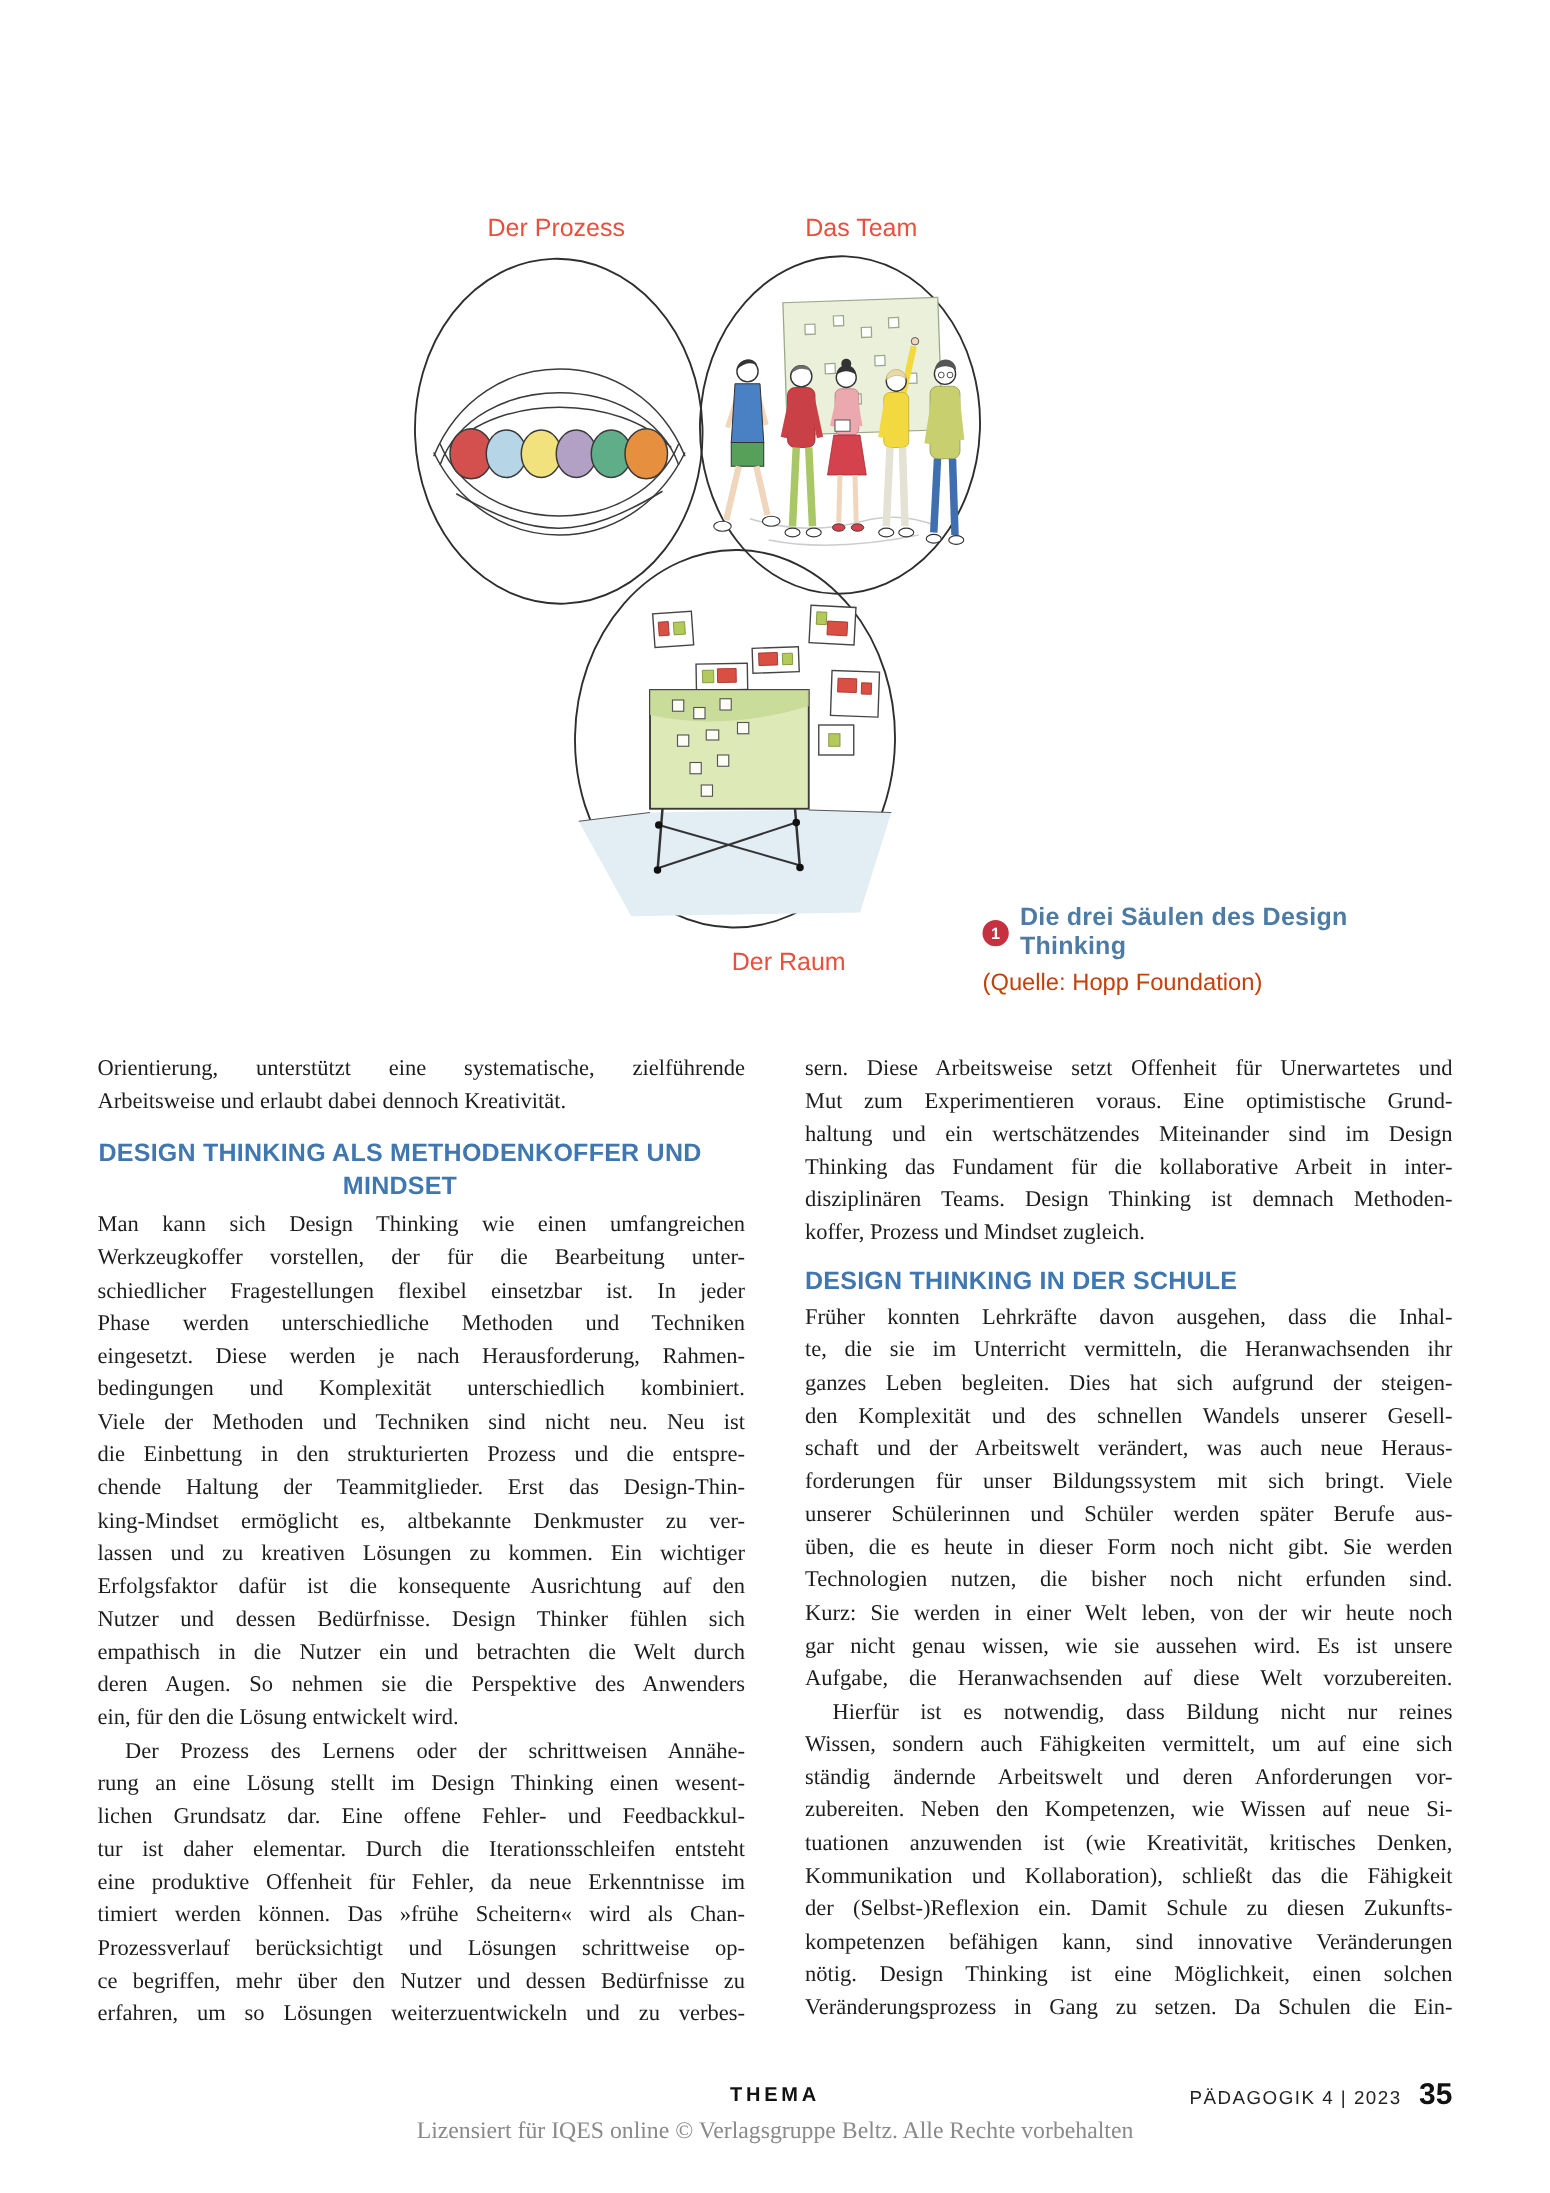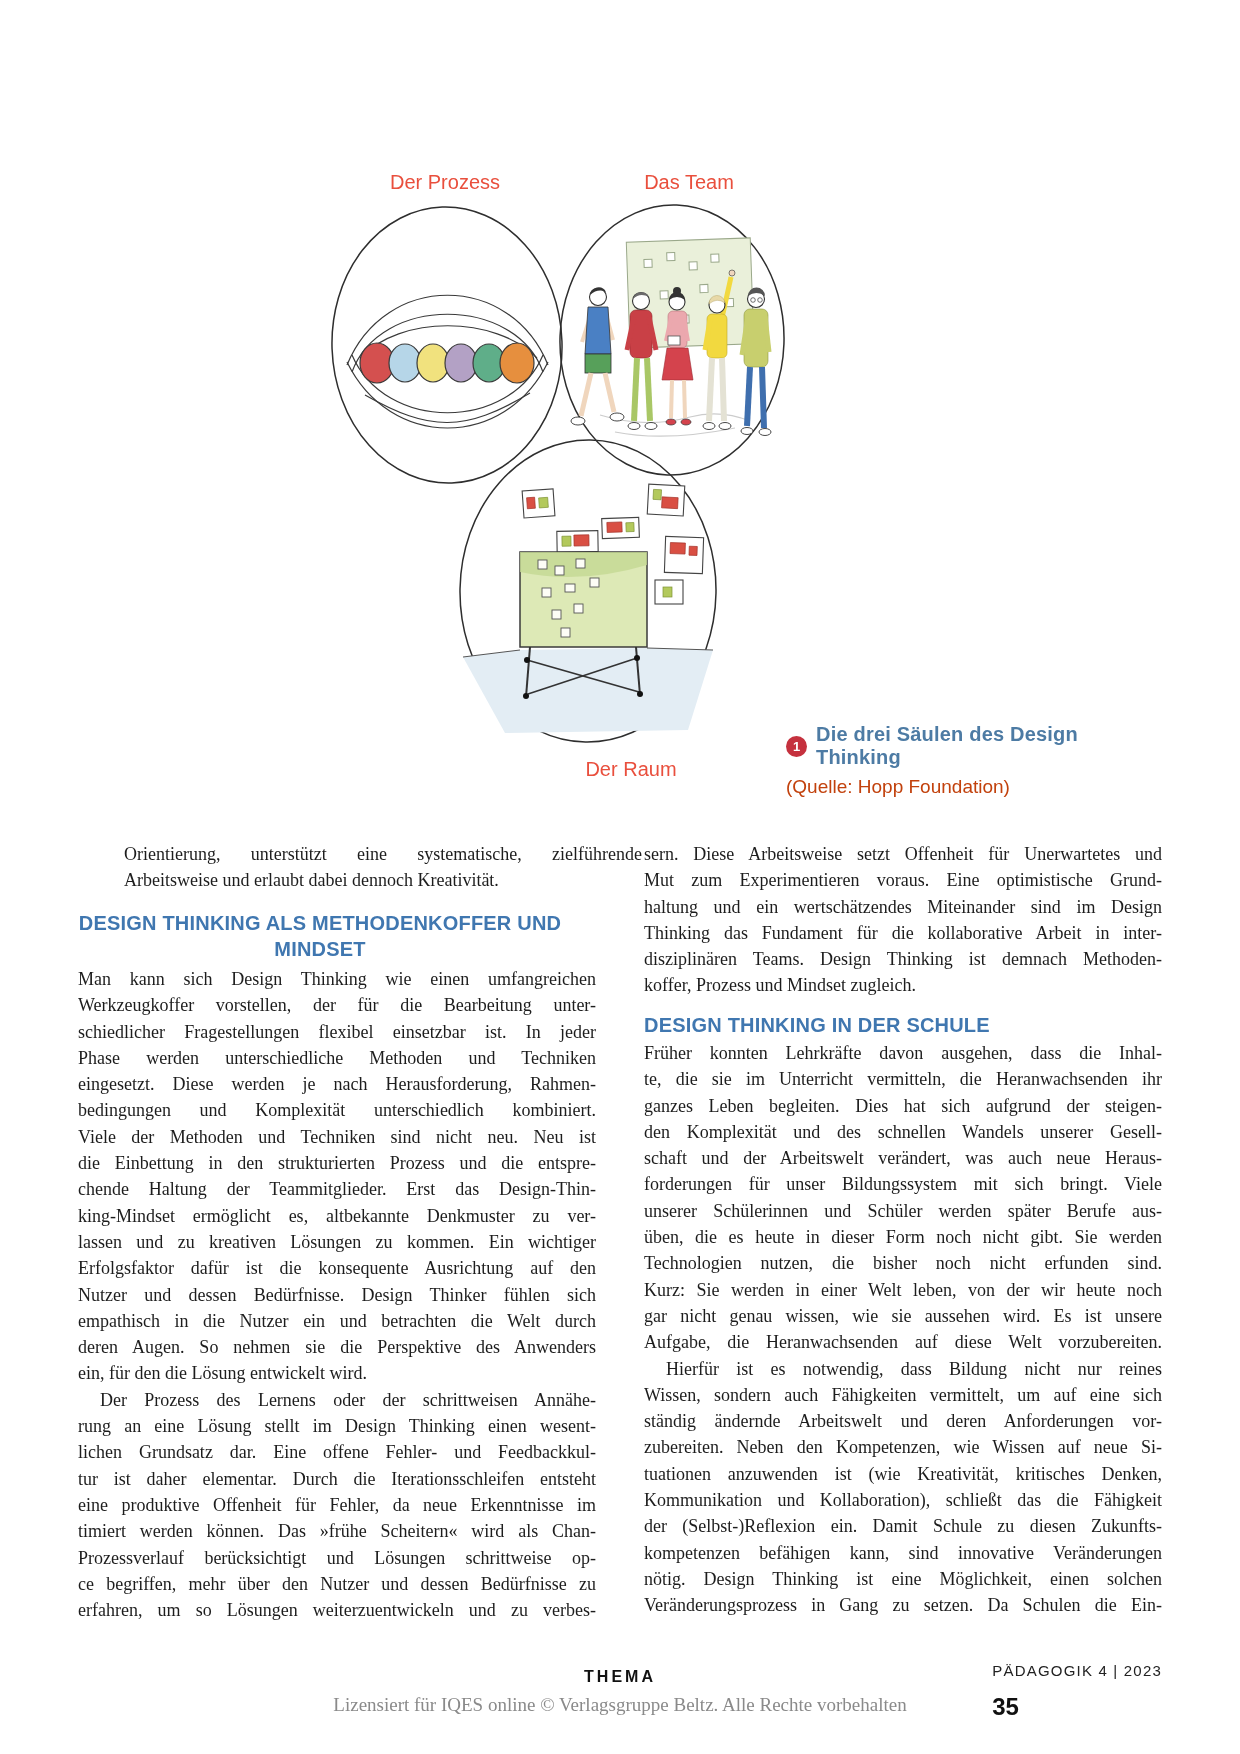--- a/index.html
+++ b/index.html
@@ -21,31 +21,31 @@
 
   
   .textblock{position:absolute;width:518px;font-family:"Liberation Serif",serif;
              color:#1d1d1d;font-size:18px;}
   .tl{height:26.3px;line-height:26.3px;text-align:justify;text-align-last:justify;overflow:hidden;}
   .tl.plain{text-align-last:left;}
   .tl.ind{text-indent:22px;}
   .col-heading{position:absolute;width:518px;font-family:"Liberation Sans",sans-serif;
                font-weight:bold;font-size:20px;line-height:26px;letter-spacing:.2px;}
 
-  #left-intro{left:78px;top:841px;margin-left:46px;}
+  #left-intro{left:78px;top:841px;}
   #left-heading{left:61px;top:910px;text-align:center;}
   #left-body{left:78px;top:966px;}
   #right-cont{left:644px;top:841px;}
   #right-heading{left:644px;top:1012px;}
   #right-body{left:644px;top:1040px;}
 
   
   #footer-section{position:absolute;left:0;right:0;top:1668px;text-align:center;
                   font-weight:bold;font-size:16px;letter-spacing:3px;color:#111;}
-  #footer-right{position:absolute;right:78px;top:1662px;display:flex;align-items:baseline;gap:14px;flex-direction:column;}
+  #footer-right{position:absolute;right:78px;top:1662px;display:flex;align-items:baseline;gap:14px;}
   #footer-journal{font-size:15px;letter-spacing:1.2px;color:#222;}
   #footer-page{font-size:24px;font-weight:bold;color:#111;}
   #footer-license{position:absolute;left:0;right:0;top:1694px;text-align:center;
                   font-family:"Liberation Serif",serif;font-size:19px;color:#8a8a8a;}
 </style>
 </head>
 <body>
 
 <div id="page">
 

